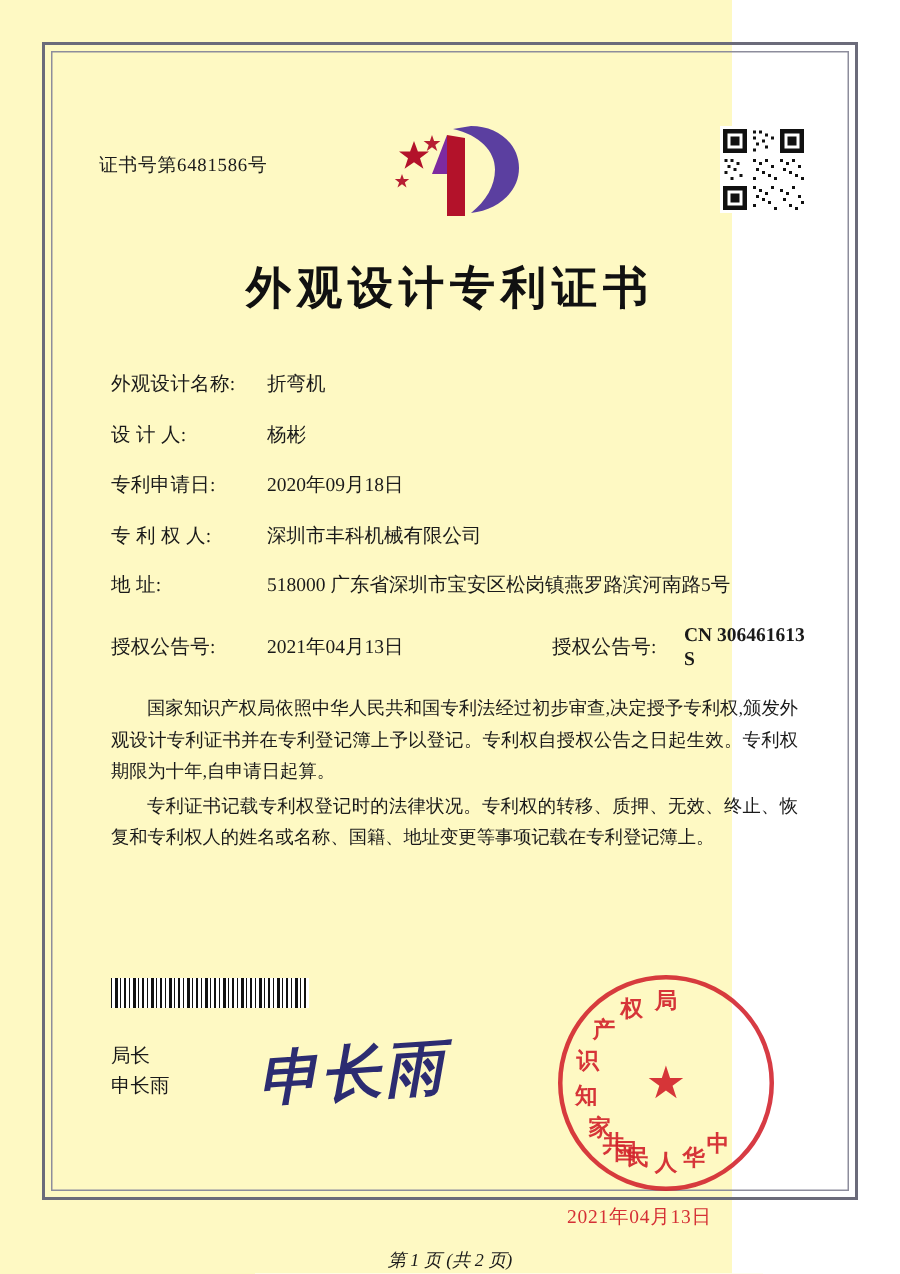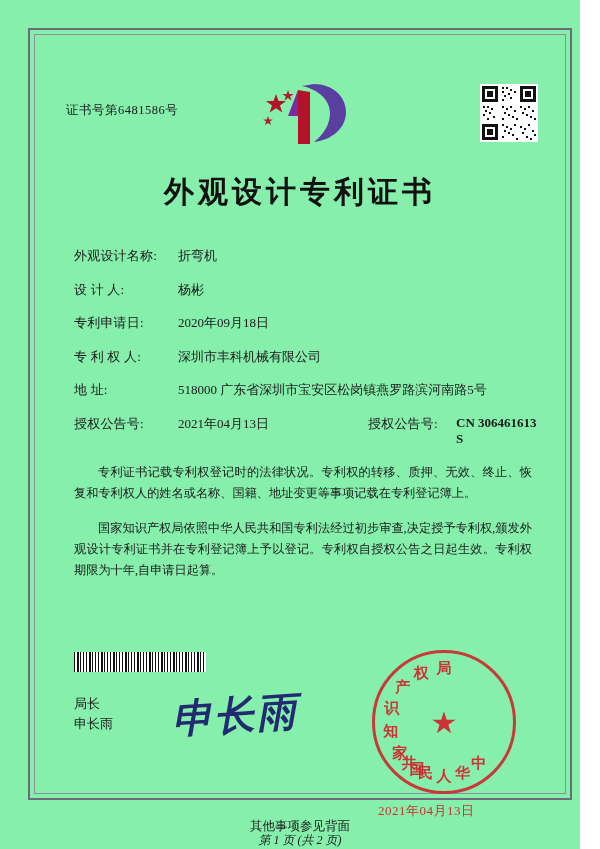--- a/index.html
+++ b/index.html
@@ -11,23 +11,23 @@
     width: 600px;
     height: 849px;
     font-family: "Liberation Serif", "DejaVu Serif", serif;
     color: #1a1a1a;
     position: relative;
     overflow: hidden;
   }
   .page {
     position: absolute;
     left: 0; top: 0;
-    width: 580px;
+    width: 488px;
     height: 849px;
-    background: #86efac;
+    background: #fef9c3;
   }
   
   .cert-border-outer {
     position: absolute;
     left: 28px;
     top: 28px;
     width: 544px;
     height: 772px;
     border: 2px solid #6b6b7a;
     box-sizing: border-box;
@@ -87,21 +87,21 @@
     color: #111;
     font-family: Liberation Mono, monospace;
   }
 
   .fields {
     margin-top: 34px;
     padding-left: 14px;
   }
   .field-row {
     display: flex;
-    align-items: flex-start;
+    align-items: center;
     margin-bottom: 15.5px;
     font-size: 13px;
   }
   .field-label {
     width: 104px;
     flex: 0 0 104px;
     letter-spacing: 0.2px;
     color: #1a1a1a;
   }
   .field-value {
@@ -362,22 +362,22 @@
         <div class="field-value">518000 广东省深圳市宝安区松岗镇燕罗路滨河南路5号</div>
       </div>
       <div class="field-row dual">
         <div class="field-label">授权公告号:</div>
         <div class="field-value">2021年04月13日</div>
         <div class="field-label2">授权公告号:</div>
         <div class="field-value2">CN 306461613 S</div>
       </div>
     </div>
 
+    <div class="para">国家知识产权局依照中华人民共和国专利法经过初步审查,决定授予专利权,颁发外观设计专利证书并在专利登记簿上予以登记。专利权自授权公告之日起生效。专利权期限为十年,自申请日起算。</div>
     <div class="para second">专利证书记载专利权登记时的法律状况。专利权的转移、质押、无效、终止、恢复和专利权人的姓名或名称、国籍、地址变更等事项记载在专利登记簿上。</div>
-    <div class="para">国家知识产权局依照中华人民共和国专利法经过初步审查,决定授予专利权,颁发外观设计专利证书并在专利登记簿上予以登记。专利权自授权公告之日起生效。专利权期限为十年,自申请日起算。</div>
 
     <div class="barcode"></div>
 
     <div class="sign-block">
       <div>局长</div>
       <div>申长雨</div>
     </div>
     <div class="sign-script">申长雨</div>
 
     <div class="seal">
@@ -396,14 +396,13 @@
         <div class="seal-char" style="transform:rotate(180deg) translateY(-54px) rotate(-180deg);">人</div>
         <div class="seal-char" style="transform:rotate(200deg) translateY(-54px) rotate(-200deg);">民</div>
         <div class="seal-char" style="transform:rotate(220deg) translateY(-54px) rotate(-220deg);">共</div>
       </div>
     </div>
     <div class="seal-date">2021年04月13日</div>
 
     <div class="page-num">第 1 页 (共 2 页)</div>
   </div>
 
-  <div class="footer-note">其他事项参见背面</div>
 </div>
 
 </body></html>

